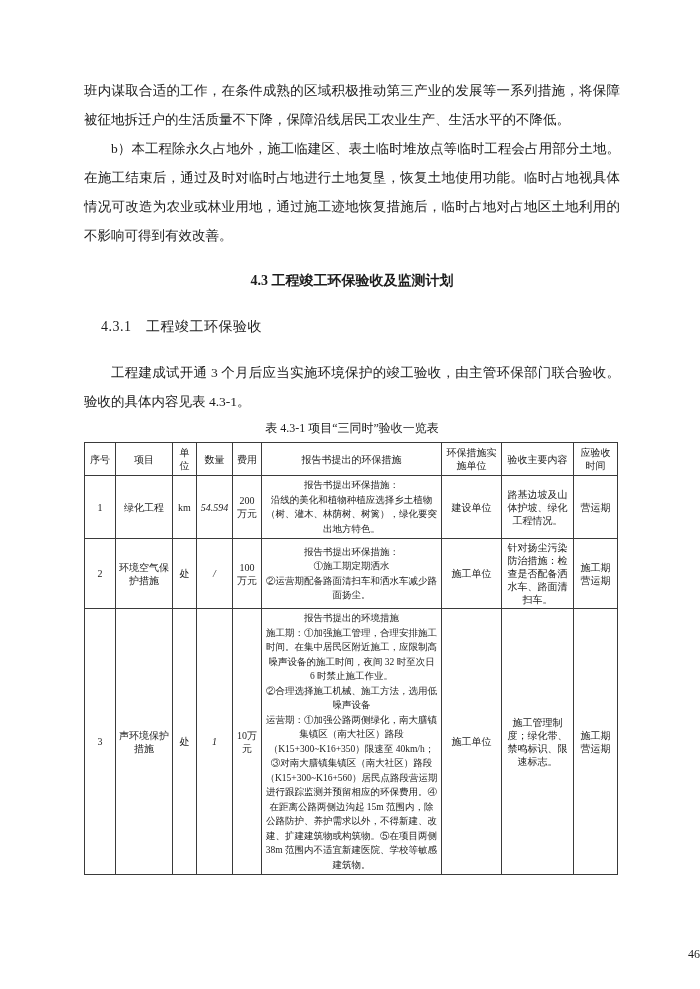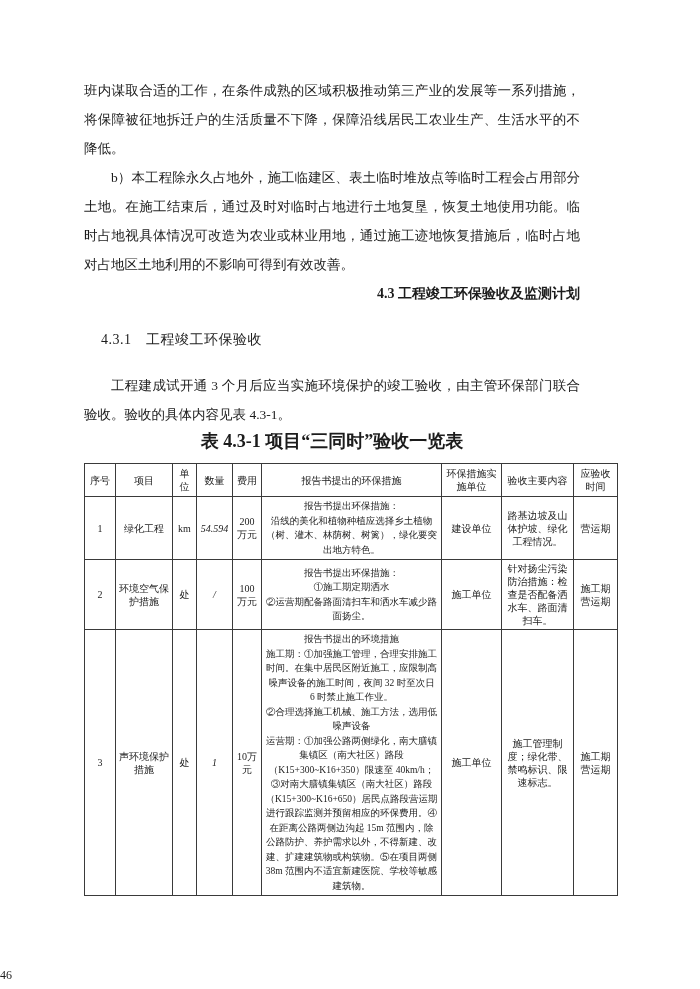--- a/index.html
+++ b/index.html
@@ -6,45 +6,45 @@
   body{
     width:700px;height:989px;
     font-family:"Liberation Serif","DejaVu Serif",serif;
     color:#1c1c1c;
     position:relative;
     overflow:hidden;
   }
   .page{
     position:absolute;top:0;left:0;width:700px;height:725px;
     box-sizing:border-box;
-    padding:76px 120px 0 84px;
+    padding:76px 80px 0 84px;
     background:#ffffff;
   }
   .body-text{
     font-size:13.5px;
     line-height:29px;
     text-align:justify;
     text-justify:inter-ideograph;
     margin:0;
   }
   .indent{text-indent:2em;}
   .h-43{
     font-size:14px;font-weight:bold;
-    line-height:29px;margin:0;text-align:right;
+    line-height:29px;margin:16px;text-align:center;
   }
   .h-431{
     font-size:14px;font-weight:normal;
     line-height:29px;margin:17px;text-align:left;
     letter-spacing:0.5px;
   }
   .table-caption{
-    font-size:18px;font-weight:bold;
+    font-size:12px;font-weight:normal;
     text-align:center;
     line-height:20px;
-    margin:2px 0 12px 0;
+    margin:2px 0 4px 0;
   }
   table.validation{
     border-collapse:collapse;
     table-layout:fixed;
     width:533px;
     font-size:10px;
     line-height:13px;
     color:#1c1c1c;
   }
   table.validation th, table.validation td{
@@ -65,22 +65,22 @@
     font-size:9.5px;
     line-height:14.5px;
     padding:1px 4px;
   }
   .measures-title{font-weight:normal;}
   .qty{word-break:break-all;font-style:italic;}
   .wrapcell{word-break:break-all;}
   .page-number{
     position:absolute;
     left:0;right:0;
-    top:968px;
-    text-align:left;
+    top:947px;
+    text-align:right;
     font-size:12px;
   }
 </style>
 </head>
 <body>
 
 <div class="page">
 
   <p class="body-text">班内谋取合适的工作，在条件成熟的区域积极推动第三产业的发展等一系列措施，将保障被征地拆迁户的生活质量不下降，保障沿线居民工农业生产、生活水平的不降低。</p>
   <p class="body-text indent">b）本工程除永久占地外，施工临建区、表土临时堆放点等临时工程会占用部分土地。在施工结束后，通过及时对临时占地进行土地复垦，恢复土地使用功能。临时占地视具体情况可改造为农业或林业用地，通过施工迹地恢复措施后，临时占地对占地区土地利用的不影响可得到有效改善。</p>
@@ -150,21 +150,21 @@
       <tr>
         <td>3</td>
         <td>声环境保护措施</td>
         <td>处</td>
         <td class="qty">1</td>
         <td class="wrapcell">10万元</td>
         <td class="measures">
           <div class="measures-title">报告书提出的环境措施</div>
           <div>施工期：①加强施工管理，合理安排施工时间。在集中居民区附近施工，应限制高噪声设备的施工时间，夜间 32 时至次日 6 时禁止施工作业。</div>
           <div>②合理选择施工机械、施工方法，选用低噪声设备</div>
-          <div>运营期：①加强公路两侧绿化，南大膳镇集镇区（南大社区）路段（K15+300~K16+350）限速至 40km/h；③对南大膳镇集镇区（南大社区）路段（K15+300~K16+650）居民点路段营运期进行跟踪监测并预留相应的环保费用。④在距离公路两侧边沟起 15m 范围内，除公路防护、养护需求以外，不得新建、改建、扩建建筑物或构筑物。⑤在项目两侧 38m 范围内不适宜新建医院、学校等敏感建筑物。</div>
+          <div>运营期：①加强公路两侧绿化，南大膳镇集镇区（南大社区）路段（K15+300~K16+350）限速至 40km/h；③对南大膳镇集镇区（南大社区）路段（K15+300~K16+560）居民点路段营运期进行跟踪监测并预留相应的环保费用。④在距离公路两侧边沟起 15m 范围内，除公路防护、养护需求以外，不得新建、改建、扩建建筑物或构筑物。⑤在项目两侧 38m 范围内不适宜新建医院、学校等敏感建筑物。</div>
         </td>
         <td>施工单位</td>
         <td>施工管理制度；绿化带、禁鸣标识、限速标志。</td>
         <td class="wrapcell">施工期营运期</td>
       </tr>
     </tbody>
   </table>
 
   <div class="page-number">46</div>
 

